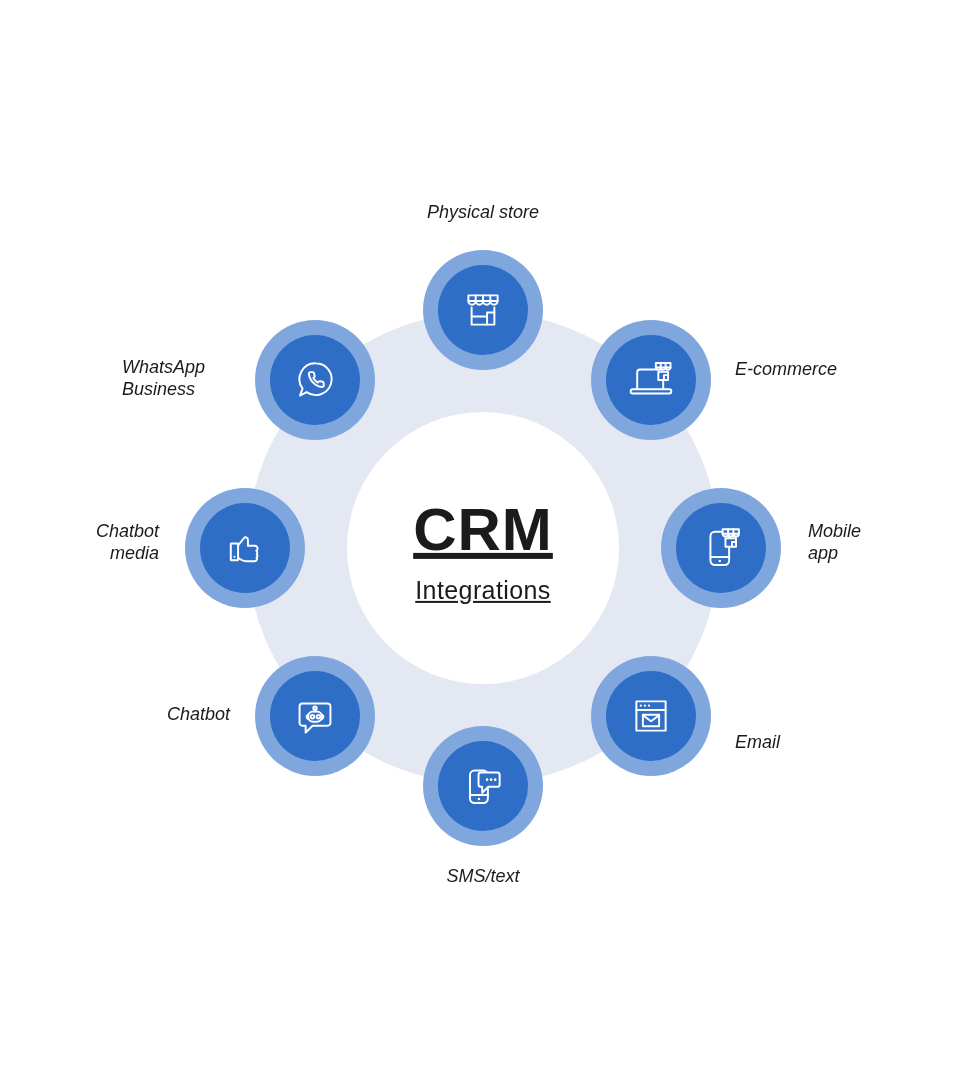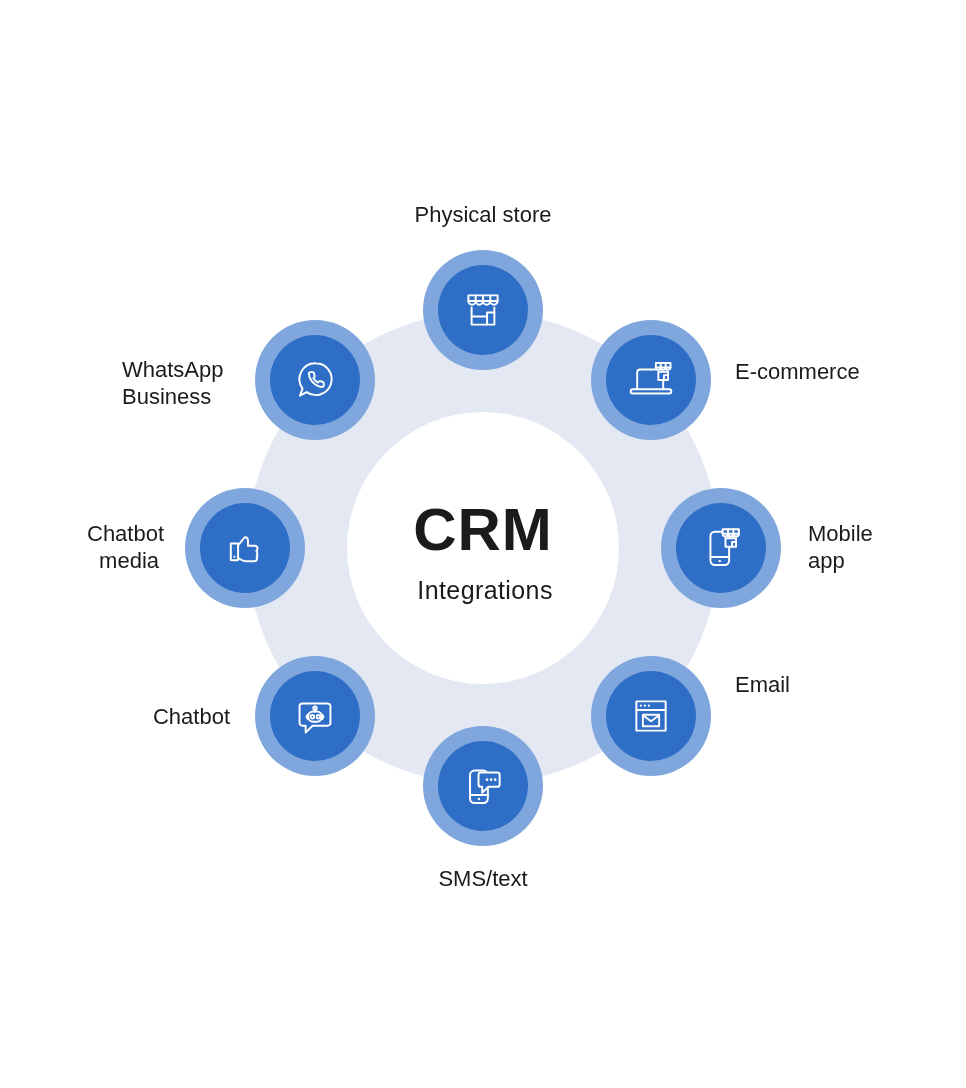--- a/index.html
+++ b/index.html
@@ -13,21 +13,21 @@
   *{margin:0;padding:0;box-sizing:border-box;}
   html,body{width:966px;height:1088px;background:var(--background);overflow:hidden;}
   body{font-family:"Liberation Sans","DejaVu Sans",sans-serif;color:var(--text);}
   .canvas{position:relative;width:966px;height:1088px;}
 
   
   .ring{position:absolute;left:247px;top:312px;width:472px;height:472px;border-radius:50%;background:var(--ring);}
   .ring-hole{position:absolute;left:347px;top:412px;width:272px;height:272px;border-radius:50%;background:var(--background);}
 
   
-  .center-label{position:absolute;left:483px;top:552px;transform:translate(-50%,-50%);text-align:right;}
+  .center-label{position:absolute;left:483px;top:552px;transform:translate(-50%,-50%);text-align:center;text-decoration:underline;}
   .center-title{font-size:60px;font-weight:800;letter-spacing:1px;line-height:1.02;color:var(--text);}
   .center-subtitle{font-size:25px;font-weight:500;letter-spacing:.4px;margin-top:16px;color:var(--text);}
 
   
   .node{position:absolute;width:120px;height:120px;border-radius:50%;background:var(--node-outer);
         display:flex;align-items:center;justify-content:center;}
   .node-inner{width:90px;height:90px;border-radius:50%;background:var(--node-inner);
         display:flex;align-items:center;justify-content:center;}
   .pos-top{left:423px;top:250px;}
   .pos-tr{left:591px;top:320px;}
@@ -38,25 +38,25 @@
   .pos-left{left:185px;top:488px;}
   .pos-tl{left:255px;top:320px;}
 
   
   .icon{display:block;}
   .icon *{fill:none;stroke:var(--icon-stroke);stroke-width:2.4;stroke-linecap:round;stroke-linejoin:round;}
   .icon .msk{fill:var(--node-inner);}
   .icon .dot{fill:var(--icon-stroke);stroke:none;}
 
   
-  .label{position:absolute;font-size:22px;line-height:1.22;color:var(--text);}
+  .label{position:absolute;font-size:18px;line-height:1.22;color:var(--text);font-style:italic;}
   .lbl-physical{left:483px;top:202px;transform:translateX(-50%);white-space:nowrap;}
   .lbl-ecommerce{left:735px;top:359px;white-space:nowrap;text-align:right;}
   .lbl-mobile{left:808px;top:521px;width:80px;}
-  .lbl-email{left:735px;top:672px;white-space:nowrap;}
+  .lbl-email{left:735px;top:732px;white-space:nowrap;}
   .lbl-sms{left:483px;top:866px;transform:translateX(-50%);white-space:nowrap;}
   .lbl-chatbot{right:736px;top:704px;text-align:center;white-space:nowrap;}
   .lbl-social{right:807px;top:521px;width:72px;text-align:right;}
   .lbl-whatsapp{right:732px;top:357px;width:112px;}
 </style>
 </head>
 <body>
 
 <div class="canvas">
 

